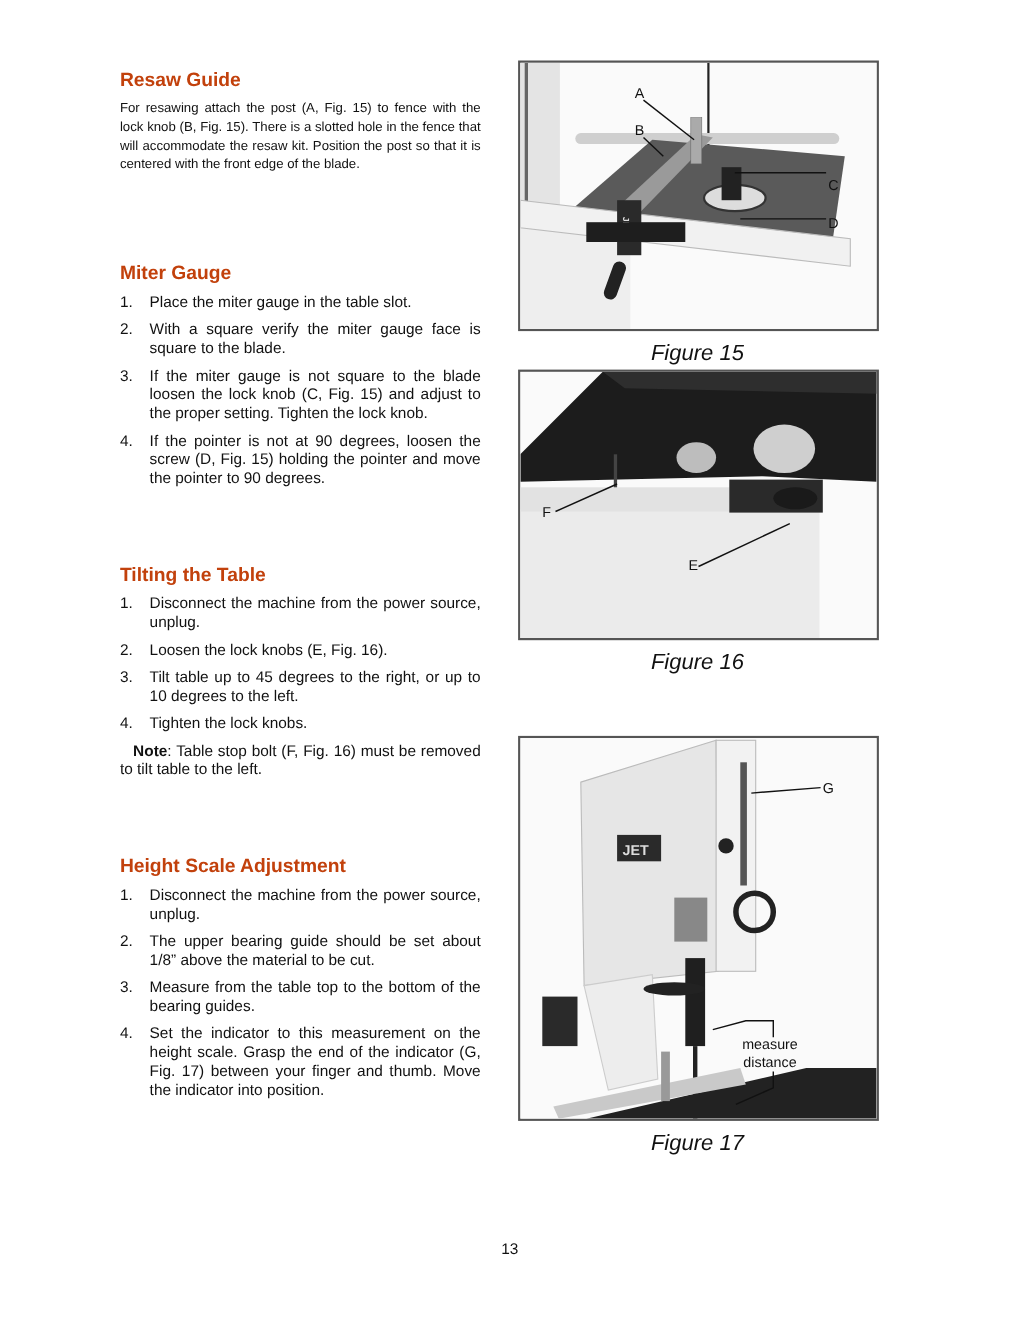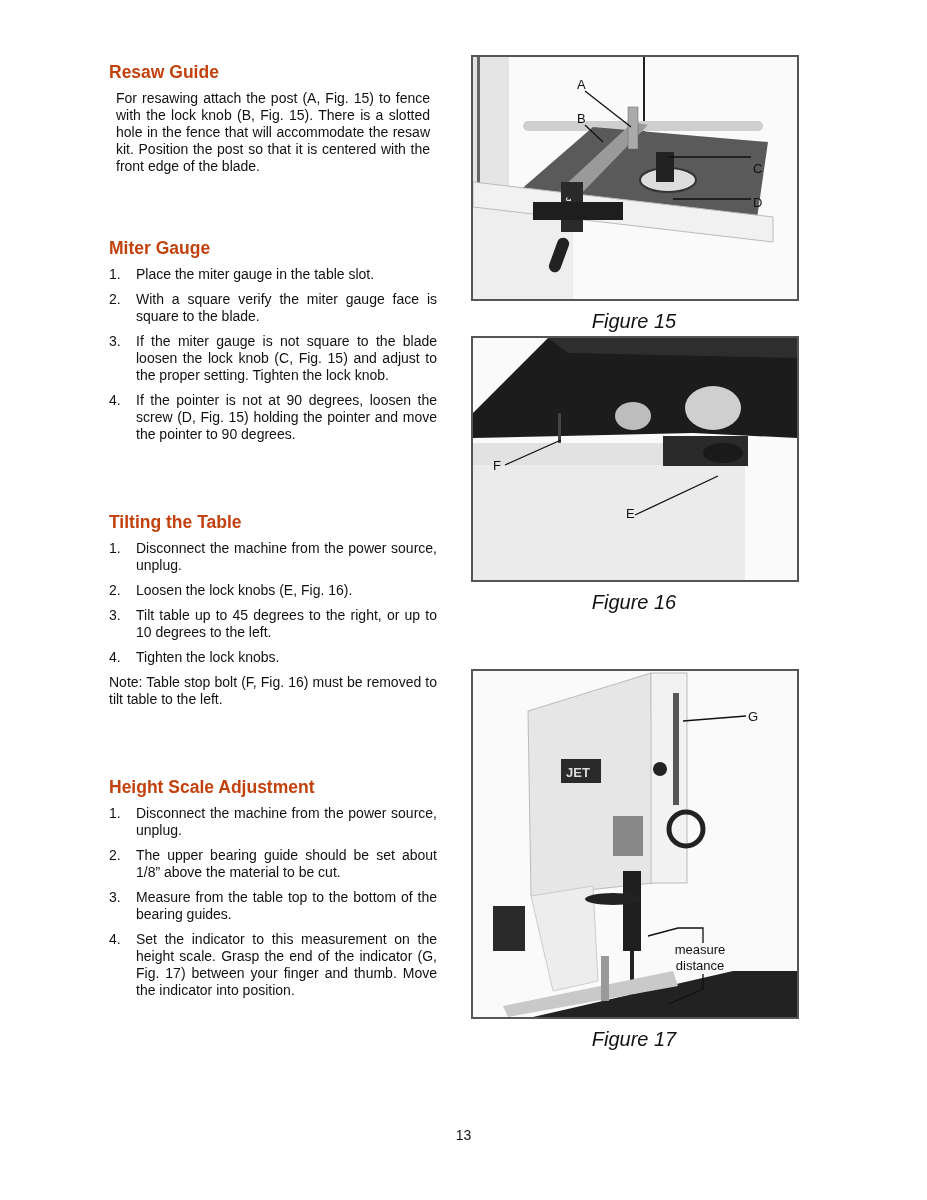--- a/index.html
+++ b/index.html
@@ -1,26 +1,26 @@
 <!DOCTYPE html>
 <html><head>
 <meta charset="utf-8">
 <style>
   html, body { margin: 0; padding: 0; background: #ffffff; }
   body { width: 927px; height: 1200px; position: relative; overflow: hidden;
          font-family: "Liberation Sans", sans-serif; color: #111; }
   .section { position: absolute; left: 109px; width: 328px; }
   h2 { font-size: 17.5px; font-weight: bold; margin: 0 0 7px 0; line-height: 21px; color: #c2410c; }
-  p.body { font-size: 14px; line-height: 17px; margin: 7px; text-align: justify; }
+  p.body { font-size: 12px; line-height: 17px; margin: 0; text-align: justify; }
   ol { list-style: none; margin: 0; padding: 0; }
   ol li { position: relative; padding-left: 27px; font-size: 14px; line-height: 17px;
           margin-bottom: 8px; text-align: justify; }
   ol li .num { position: absolute; left: 0; top: 0; }
   .note { font-size: 14px; line-height: 17px; text-align: justify; margin: 0; }
-  .note b { font-weight: normal; }
+  .note b { font-weight: bold; margin-left: 12px; }
   .figure { position: absolute; border: 2px solid #555; background: #fff; overflow: hidden; }
   .figure svg { display: block; }
   .caption { position: absolute; font-style: italic; font-size: 20px; text-align: center; width: 326px; }
   .callout { font-family: "Liberation Sans", sans-serif; font-size: 13px; fill: #111; }
   .page-num { position: absolute; left: 0; width: 927px; top: 1127px; text-align: center; font-size: 14px; }
 </style>
 </head>
 <body>
 
 <div class="section" style="top:62px;">

